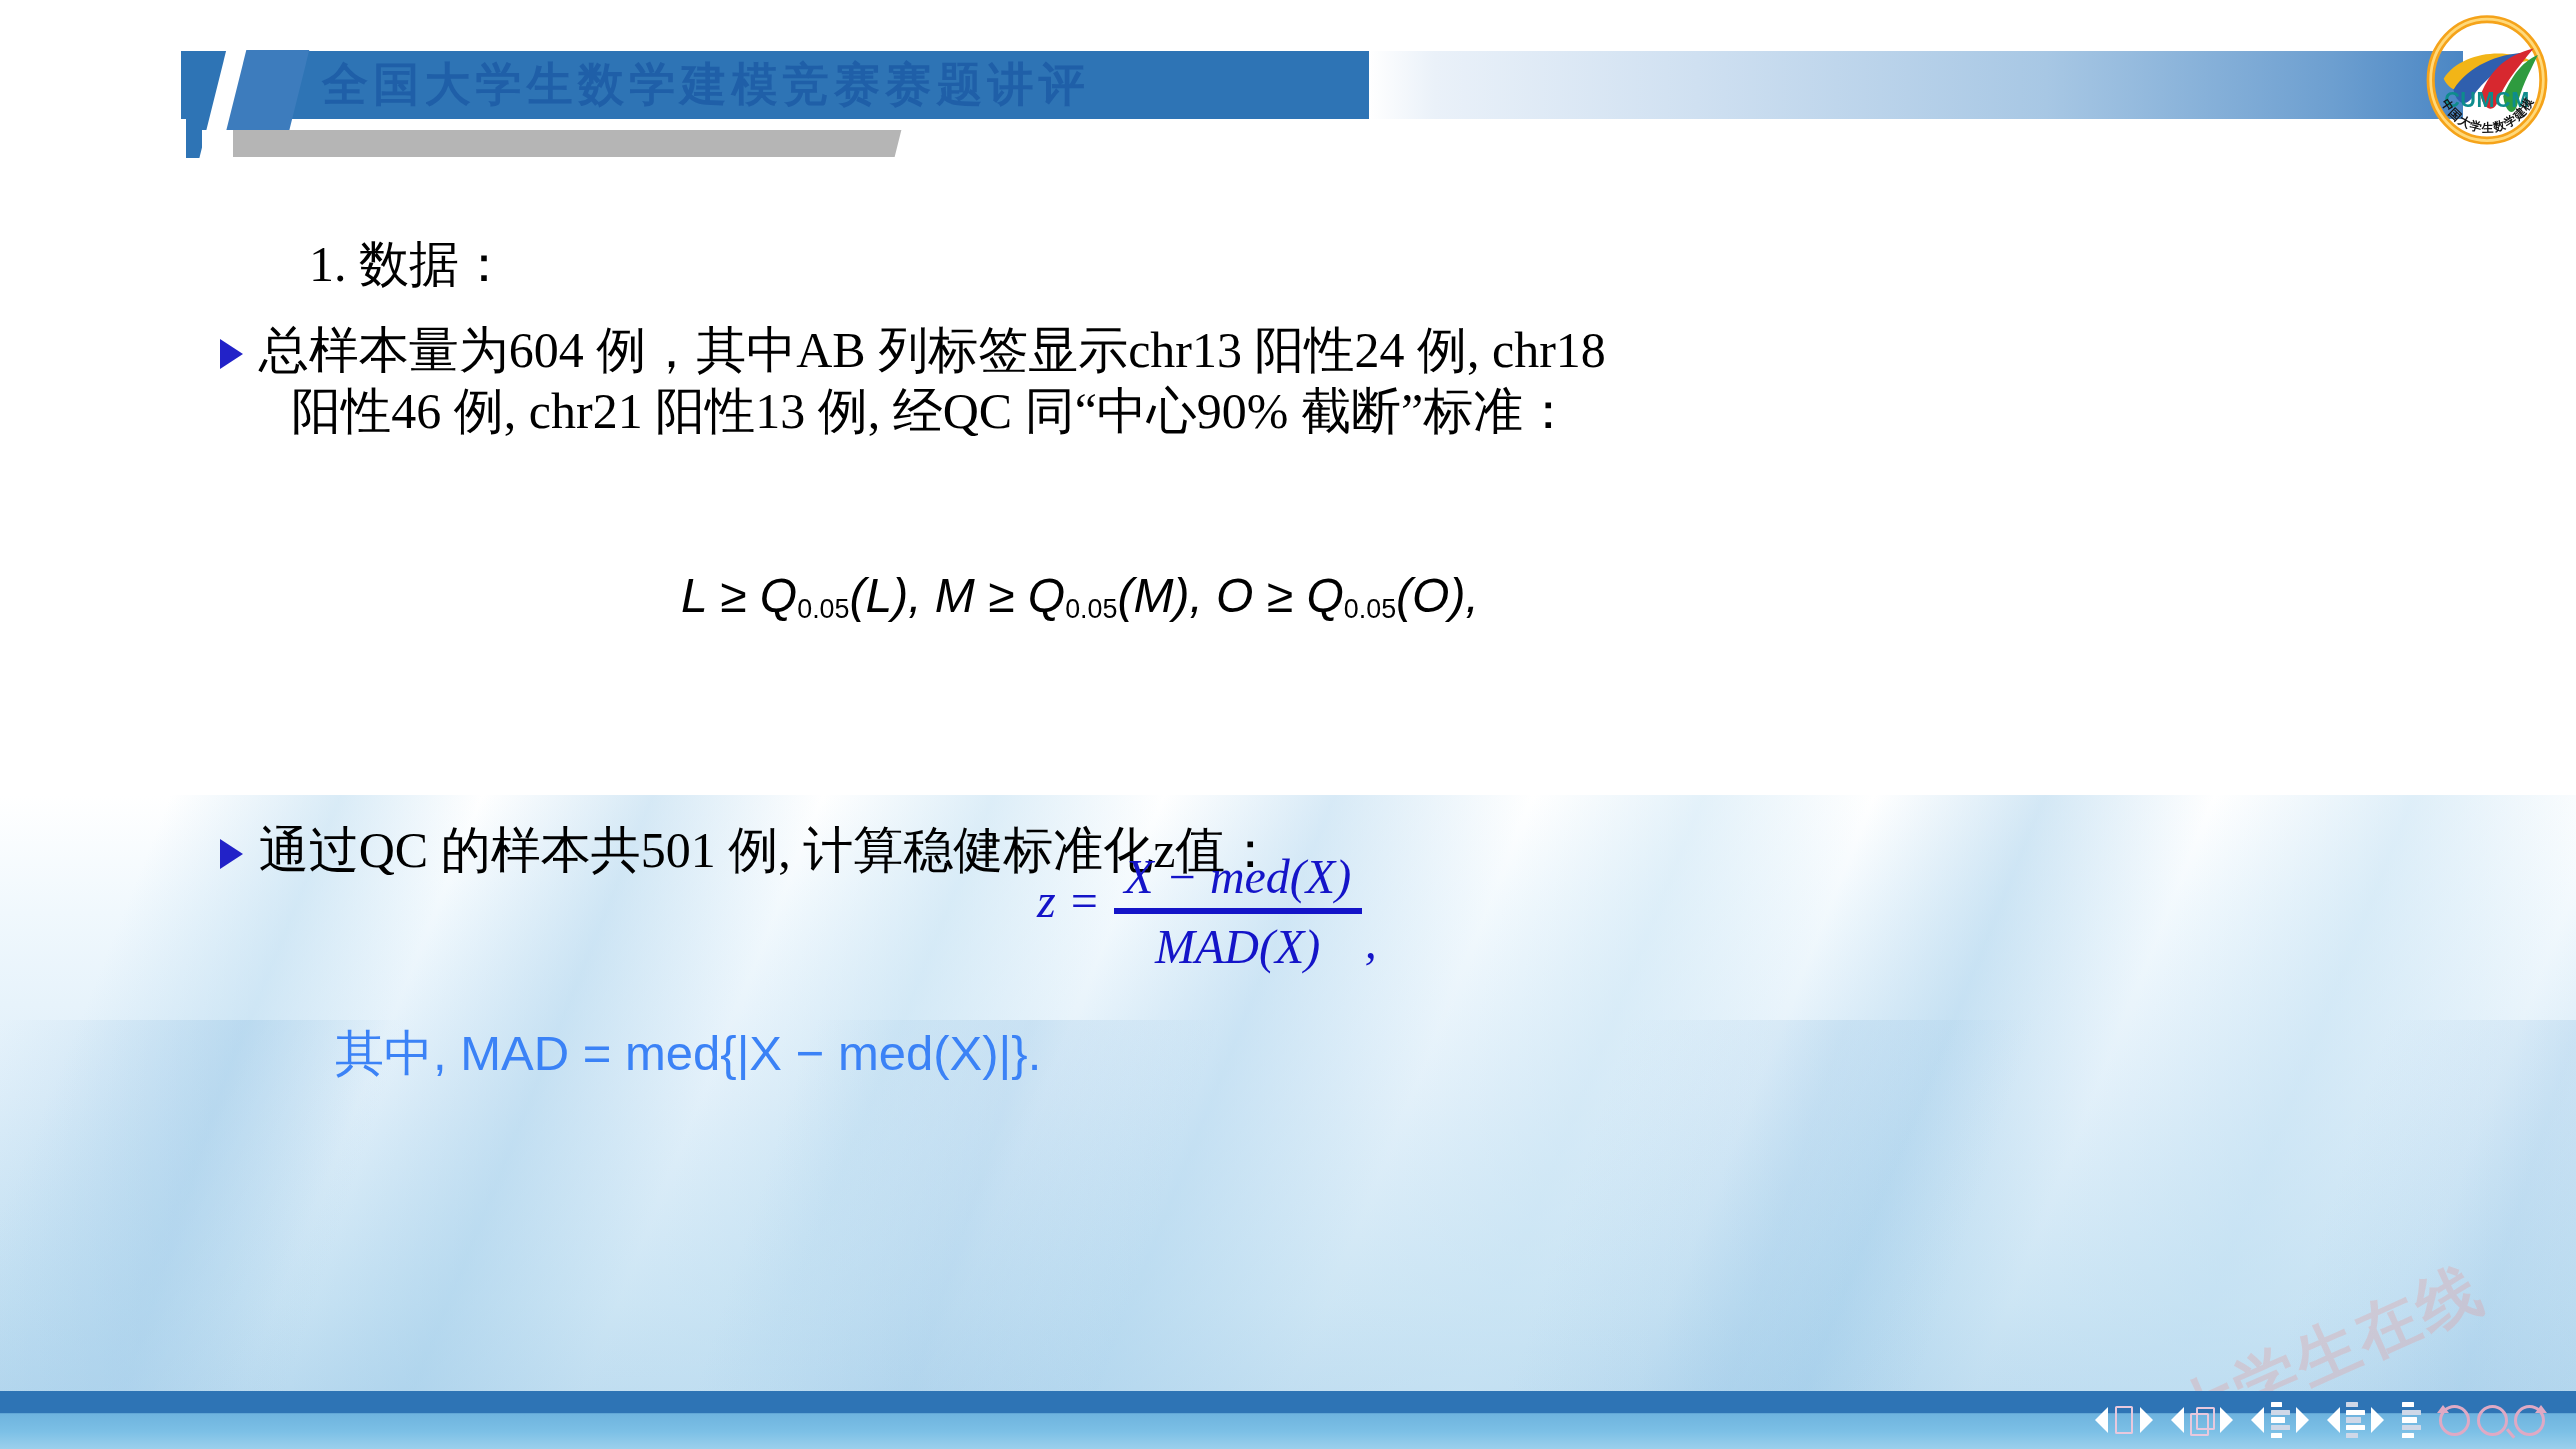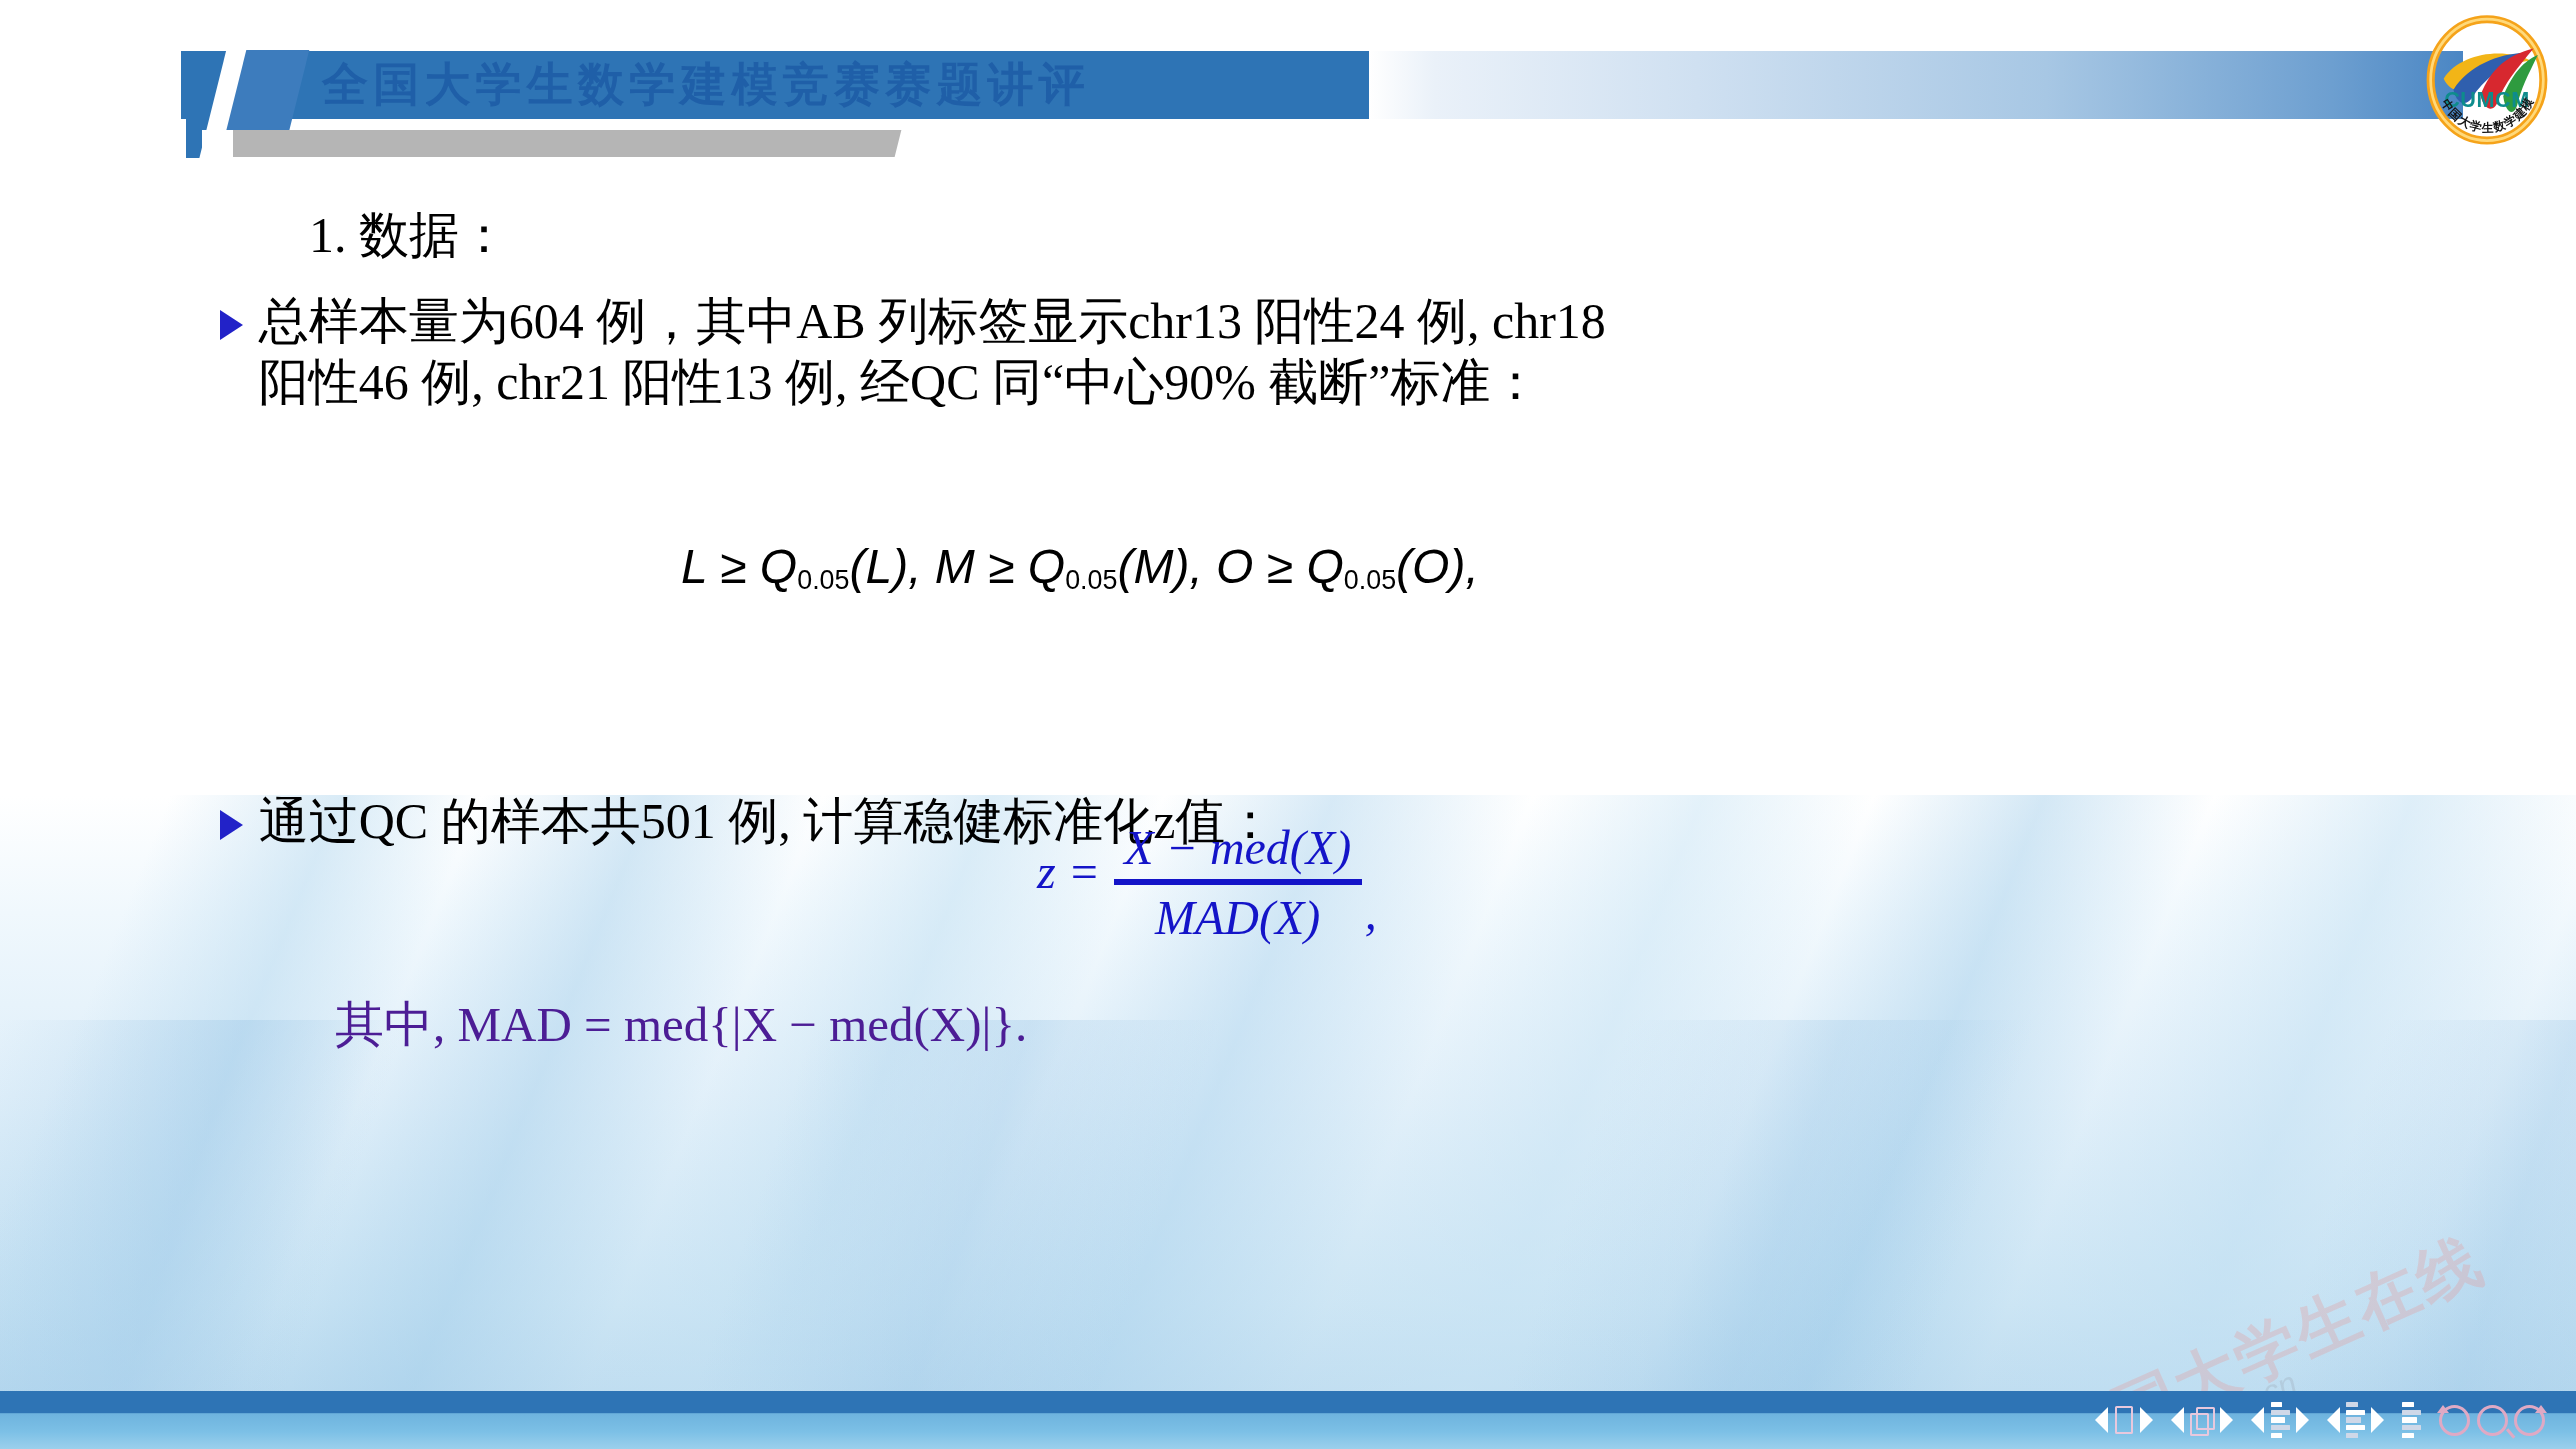--- a/index.html
+++ b/index.html
@@ -112,21 +112,21 @@
     letter-spacing:5.2px;
     color:#1f5fa8;
     white-space:nowrap;
   }
 
   
   #logo{position:absolute;right:32px;top:12.6px;width:130px;height:137px;}
   #logo svg{display:block;width:100%;height:100%;}
 
   
-  #content{position:absolute;left:0;top:144px;width:100%;height:1220px;}
+  #content{position:absolute;left:0;top:173px;width:100%;height:1220px;text-align:center;}
 
   .heading-1{
     position:absolute;left:309px;top:58px;
     font-size:50px;color:#000000;
     font-family:"Liberation Serif",serif;
     white-space:nowrap;
   }
 
   .bullet-row{position:absolute;display:flex;align-items:flex-start;}
   .tri{
@@ -162,22 +162,22 @@
   }
   #frac-wrap .zeq{margin-right:13.6px;}
   .frac{display:inline-flex;flex-direction:column;align-items:center;}
   .frac .num{padding:0 10.5px 4.2px 10.5px;margin-top:22px;}
   .frac .bar{width:100%;height:5.8px;background:#1414c8;}
   .frac .den{padding:5.2px 10.5px 0 10.5px;}
   #frac-wrap .comma{align-self:flex-end;margin-left:3.1px;margin-bottom:5.2px;}
 
   .lastline{
     position:absolute;left:335px;top:848px;
-    font-size:49px;color:#4c1d95;white-space:nowrap;
-    font-family:Liberation Serif, serif;
+    font-size:49px;color:#3b82f6;white-space:nowrap;
+    font-family:Liberation Sans, sans-serif;
   }
 
   
   #watermark{
     position:absolute;right:79px;bottom:68px;
     transform:rotate(-24deg);
     transform-origin:100% 100%;
     opacity:.30;
     pointer-events:none;
     display:flex;align-items:center;gap:9.4px;

